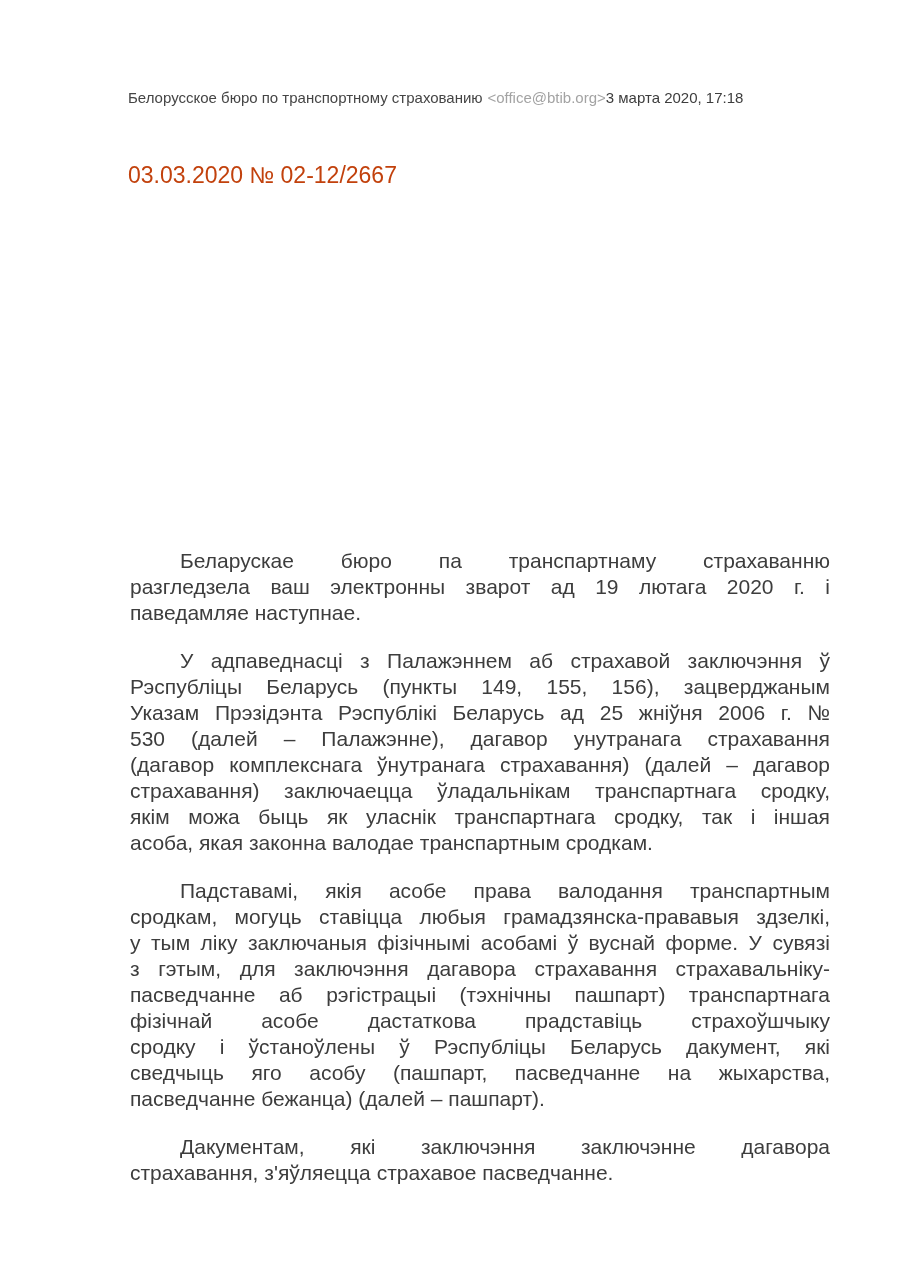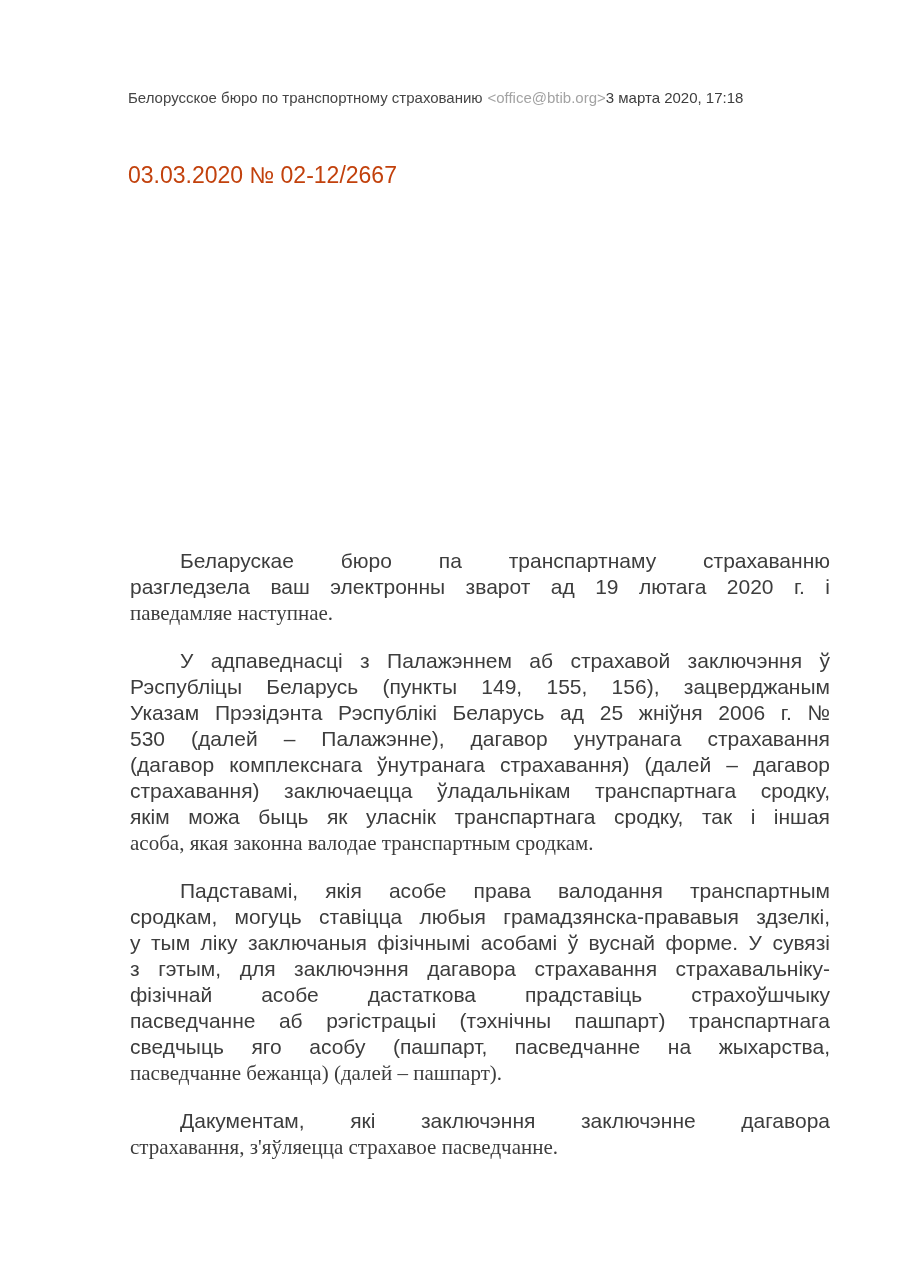--- a/index.html
+++ b/index.html
@@ -48,21 +48,20 @@
   }
   .para { margin: 0 8px 22px 0; }
   .line {
     text-align: justify;
     text-align-last: justify;
   }
   .line.first { text-indent: 50px; }
   .line.last {
     text-align: right;
     text-align-last: left;
-    font-family: Liberation Serif, serif;
   }
 </style>
 </head>
 <body>
 
 <div class="page">
 
   <div class="email-header">
     <span class="sender">Белорусское бюро по транспортному страхованию</span><span class="email">&lt;office@btib.org&gt;</span><span class="datetime">3 марта 2020, 17:18</span>
   </div>
@@ -86,22 +85,23 @@
       <div class="line">страхавання) заключаецца ўладальнікам транспартнага сродку,</div>
       <div class="line">якім можа быць як уласнік транспартнага сродку, так і іншая</div>
       <div class="line last">асоба, якая законна валодае транспартным сродкам.</div>
     </div>
 
     <div class="para">
       <div class="line first">Падставамі, якія асобе права валодання транспартным</div>
       <div class="line">сродкам, могуць ставіцца любыя грамадзянска-прававыя здзелкі,</div>
       <div class="line">у тым ліку заключаныя фізічнымі асобамі ў вуснай форме. У сувязі</div>
       <div class="line">з гэтым, для заключэння дагавора страхавання страхавальніку-</div>
+      <div class="line">пасведчанне аб рэгістрацыі (тэхнічны пашпарт) транспартнага</div>
       <div class="line">фізічнай асобе дастаткова прадставіць страхоўшчыку</div>
-      <div class="line">пасведчанне аб рэгістрацыі (тэхнічны пашпарт) транспартнага</div>
+      <div class="line">сродку і ўстаноўлены ў Рэспубліцы Беларусь дакумент, які</div>
       <div class="line">сведчыць яго асобу (пашпарт, пасведчанне на жыхарства,</div>
       <div class="line last">пасведчанне бежанца) (далей – пашпарт).</div>
     </div>
 
     <div class="para">
       <div class="line first">Дакументам, які заключэння заключэнне дагавора</div>
       <div class="line last">страхавання, з'яўляецца страхавое пасведчанне.</div>
     </div>
 
   </div>

